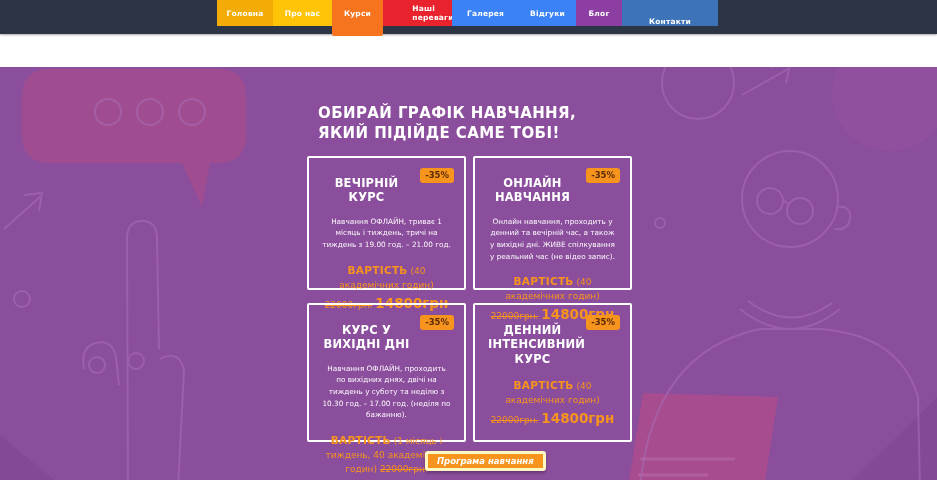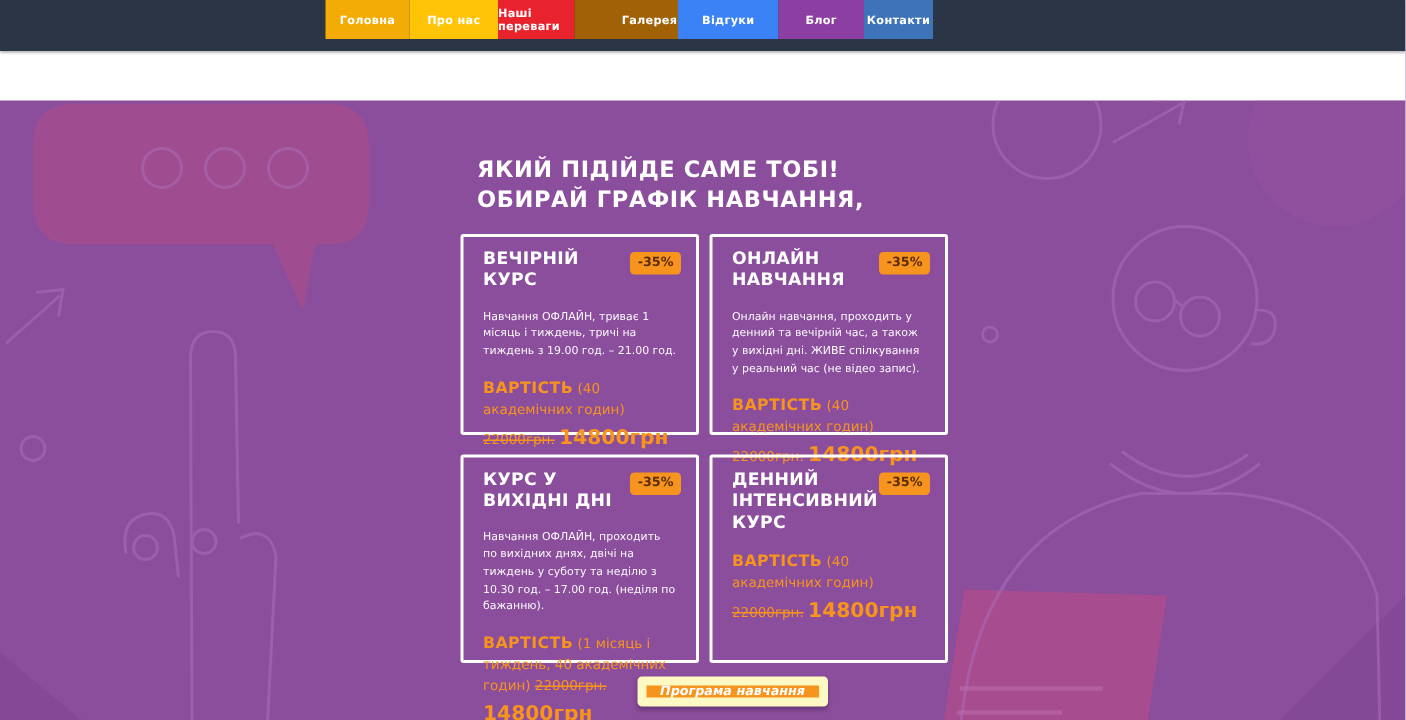--- a/index.html
+++ b/index.html
@@ -26,53 +26,56 @@
   
   .main { position:relative; height:421px; background:#8B4E9C; overflow:hidden; }
   .bg-art { position:absolute; left:0; top:0; width:937px; height:421px; pointer-events:none; }
 
   .hero-title { position:absolute; left:318px; top:36px; color:#ffffff;
                 font-size:15px; font-weight:bold; letter-spacing:.4px; line-height:1.35; z-index:2; }
 
   .cards { position:absolute; left:307px; top:89px; z-index:2;
            display:grid; grid-template-columns:159px 159px; grid-template-rows:134px 139px;
            column-gap:7px; row-gap:13px; }
-  .card { position:relative; border:2px solid #ffffff; border-radius:2px; padding:7px 13px; color:#ffffff; }
+  .card { position:relative; border:2px solid #ffffff; border-radius:2px; padding:18px 13px; color:#ffffff;text-align:center; }
   .card-title { font-size:11.5px; font-weight:bold; letter-spacing:.2px; line-height:1.25; padding-right:40px; text-transform:uppercase; }
   .badge { position:absolute; top:10px; right:10px; background:#F7941D; color:#5B2B06;
            font-size:8.5px; font-weight:bold; padding:2px 5px 3px; border-radius:3px; }
   .card-desc { margin-top:11px; font-size:7.3px; line-height:1.6; opacity:.96; }
   .card-price { margin-top:11px; color:#F7941D; font-size:9px; line-height:1.55; }
   .price-label { font-weight:bold; font-size:10.5px; letter-spacing:.3px; }
   .old-price { text-decoration:line-through; }
   .new-price { font-weight:bold; font-size:13.5px; }
 
   .cta-button { position:absolute; left:425px; top:384px; min-width:88px; height:20px; z-index:2;
-                background:#F7941D; border:6px solid #fef9c3; border-radius:3px;
+                background:#F7941D; border:3px solid #fef9c3; border-radius:3px;
                 display:flex; align-items:center; justify-content:center; padding:0 9px;
                 color:#ffffff; font-size:8.5px; font-weight:bold; font-style:italic;
                 box-shadow:0 2px 3px rgba(40,10,50,.35); cursor:pointer; }
 </style>
 </head>
 <body>
 
 <div class="page">
 
   <div class="navbar">
     <div class="nav-tabs">
       <div class="nav-tab" style="background: rgb(242, 172, 5);">
           <span>Головна</span>
         </div>
       <div class="nav-tab" style="background: rgb(255, 196, 8);">
           <span>Про нас</span>
         </div>
+      <div class="nav-tab active" style="background: rgb(247, 116, 30);">
+          <span>Курси</span>
+        </div>
       <div class="nav-tab" style="background: rgb(233, 35, 46);">
           <span>Наші переваги</span>
         </div>
-      <div class="nav-tab" style="background: #a16207;">
+      <div class="nav-tab" style="background: #3b82f6;">
           <span>Галерея</span>
         </div>
       <div class="nav-tab" style="background: #3b82f6;">
           <span>Відгуки</span>
         </div>
       <div class="nav-tab" style="background: rgb(140, 62, 163);">
           <span>Блог</span>
         </div>
       <div class="nav-tab" style="background: rgb(60, 115, 185);">
           <span>Контакти</span>
@@ -109,22 +112,22 @@
         <path d="M640,421 Q652,285 760,262 L820,262 Q900,268 918,330 L920,421"></path>
         <path d="M740,242 q50,40 100,0"></path>
         <path d="M748,234 q42,32 84,2"></path>
         <circle cx="660" cy="156" r="5"></circle>
         <circle cx="698" cy="16" r="36"></circle>
         <path d="M742,28 L788,2 M770,0 l20,-2 l-4,18"></path>
       </g>
     </svg>
 
     <div class="hero-title">
+      <div>ОБИРАЙ ГРАФІК НАВЧАННЯ,</div>
       <div>ЯКИЙ ПІДІЙДЕ САМЕ ТОБІ!</div>
-      <div>ОБИРАЙ ГРАФІК НАВЧАННЯ,</div>
     </div>
 
     <div class="cards">
 
       <div class="card">
         <div class="card-title">ВЕЧІРНІЙ КУРС</div>
         <div class="badge">-35%</div>
         <div class="card-desc">Навчання ОФЛАЙН, триває 1 місяць і тиждень, тричі на тиждень з 19.00 год. – 21.00 год.</div>
         <div class="card-price"><span class="price-label">ВАРТІСТЬ</span><span> (40 академічних годин) </span><span class="old-price">22000грн.</span> <span class="new-price">14800грн</span></div>
       </div>

